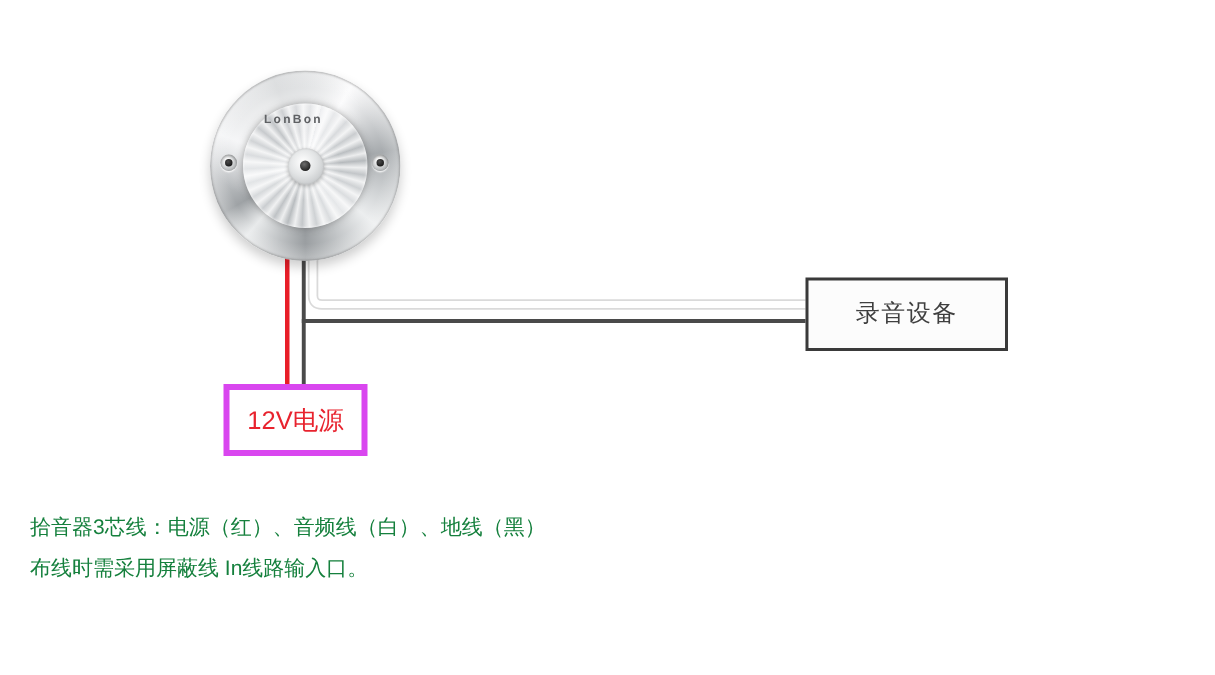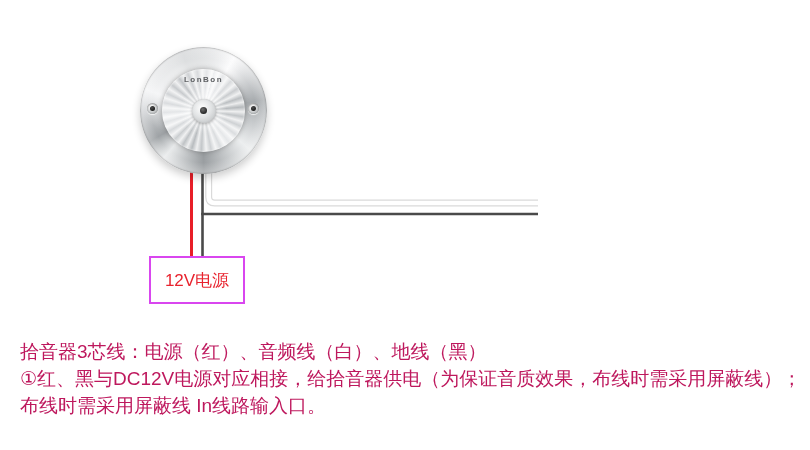--- a/index.html
+++ b/index.html
@@ -28,22 +28,22 @@
   .inner-disc {
     position: absolute; left: 22px; top: 22px; width: 83px; height: 83px;
     border-radius: 50%;
     background:
       radial-gradient(circle at 50% 50%, rgba(255,255,255,0.9) 0%, rgba(255,255,255,0) 40%),
       repeating-conic-gradient(from 15deg, rgba(255,255,255,0) 0deg, rgba(255,255,255,0.75) 7deg, rgba(255,255,255,0) 14deg),
       conic-gradient(from 200deg, #b6babd, #e8eaec 60deg, #c0c3c6 120deg, #f0f1f3 180deg, #b2b6b9 240deg, #e6e8ea 300deg, #b6babd 360deg);
     box-shadow: 0 0 5px rgba(80,80,80,0.5), inset 0 0 2px rgba(255,255,255,0.9);
   }
   .brand {
-    position: absolute; left: 0; top: 6px; width: 100%;
-    text-align: center; font-size: 8px; font-weight: bold;
+    position: absolute; left: 14px; top: 6px; width: 100%;
+    font-size: 8px; font-weight: bold;
     letter-spacing: 1.5px; color: #5f6164;
   }
   .hub {
     position: absolute; left: 29.5px; top: 29.5px; width: 24px; height: 24px;
     border-radius: 50%;
     background: radial-gradient(circle at 42% 38%, #ffffff 0%, #e2e4e5 45%, #b4b7b9 100%);
     box-shadow: 0 1px 3px rgba(0,0,0,0.30), inset 0 0 1px rgba(130,130,130,0.6);
   }
   .mic-hole {
     position: absolute; left: 8.5px; top: 8.5px; width: 7px; height: 7px;
@@ -68,28 +68,28 @@
     position: absolute; box-sizing: border-box;
     display: flex; align-items: center; justify-content: center;
   }
   .recording-box {
     left: 537px; top: 185px; width: 135px; height: 49px;
     border: 2px solid #3a3a3a; background: #fcfcfc;
     font-size: 16px; color: #3f3f3f; letter-spacing: 1px;
   }
   .power-box {
     left: 149px; top: 256px; width: 96px; height: 48px;
-    border: 2px solid #d946ef; background: #ffffff;
+    border: 4px solid #d946ef; background: #ffffff;
     font-size: 17px; color: #e8232e; align-items: center;
   }
 
   
   .notes {
     position: absolute; left: 20px; top: 338px; width: 782px;
-    color: #be185d; font-size: 19px;
+    color: #15803d; font-size: 14px;
   }
   .note-line { height: 27px; line-height: 27px; white-space: nowrap; }
 </style>
 </head>
 <body>
 
 <div class="canvas">
 
   <svg class="wires" viewBox="0 0 810 450" xmlns="http://www.w3.org/2000/svg">
 
@@ -110,24 +110,26 @@
       </div>
     </div>
     <div class="screw screw-left">
       <div class="screw-dot"></div>
     </div>
     <div class="screw screw-right">
       <div class="screw-dot"></div>
     </div>
   </div>
 
+  <div class="node-box recording-box">
+    <span>录音设备</span>
+  </div>
 
   <div class="node-box power-box">
     <span>12V电源</span>
   </div>
 
   <div class="notes">
     <div class="note-line">拾音器3芯线：电源（红）、音频线（白）、地线（黑）</div>
-    <div class="note-line">①红、黑与DC12V电源对应相接，给拾音器供电（为保证音质效果，布线时需采用屏蔽线）；</div>
     <div class="note-line">布线时需采用屏蔽线 In线路输入口。</div>
   </div>
 
 </div>
 
 </body></html>

